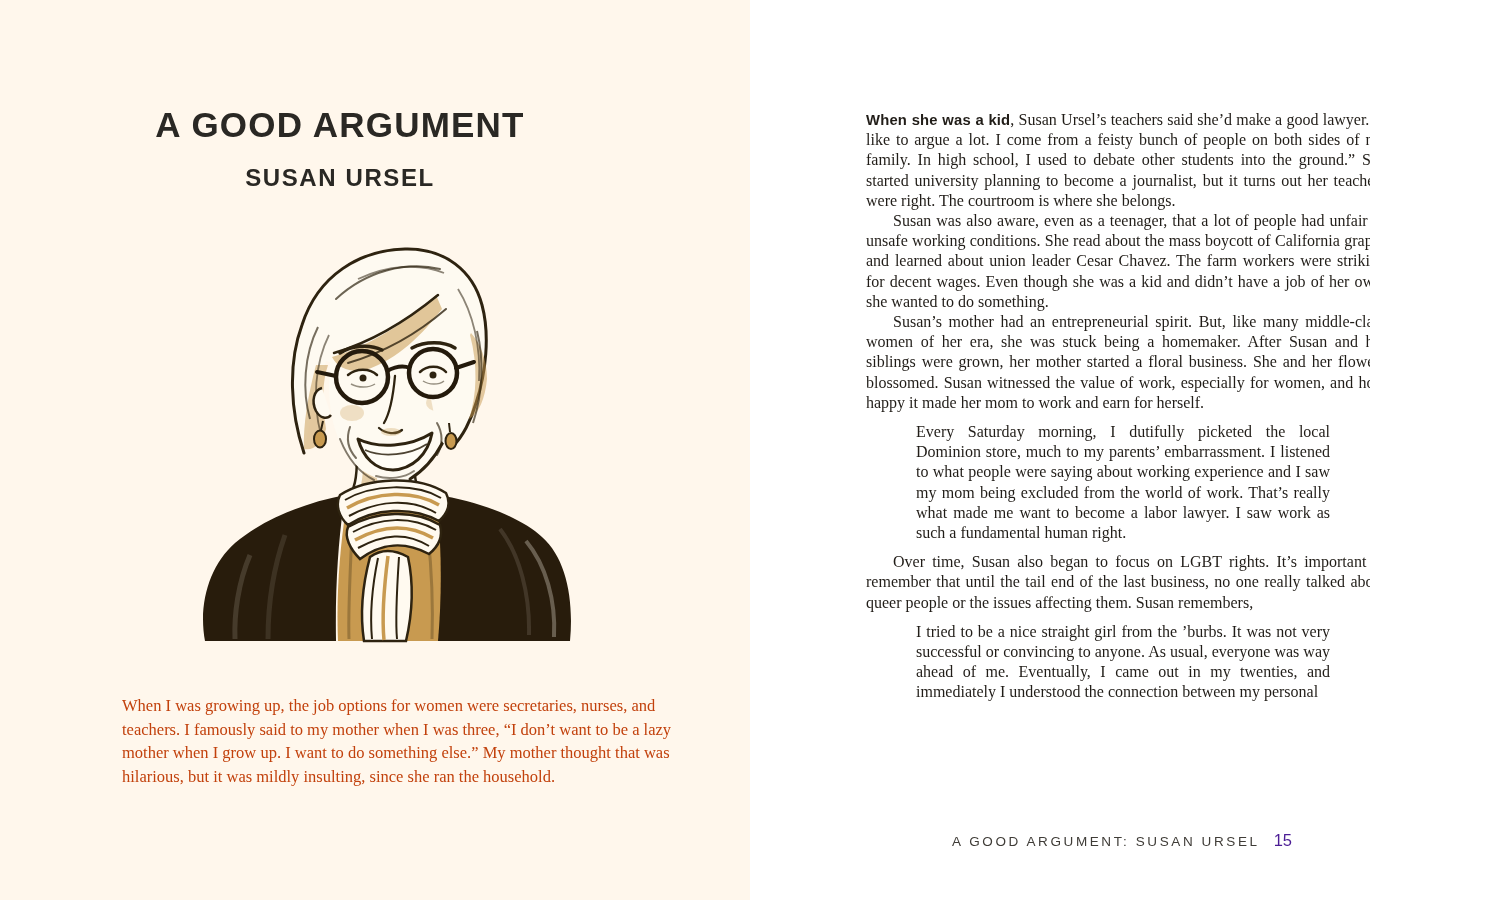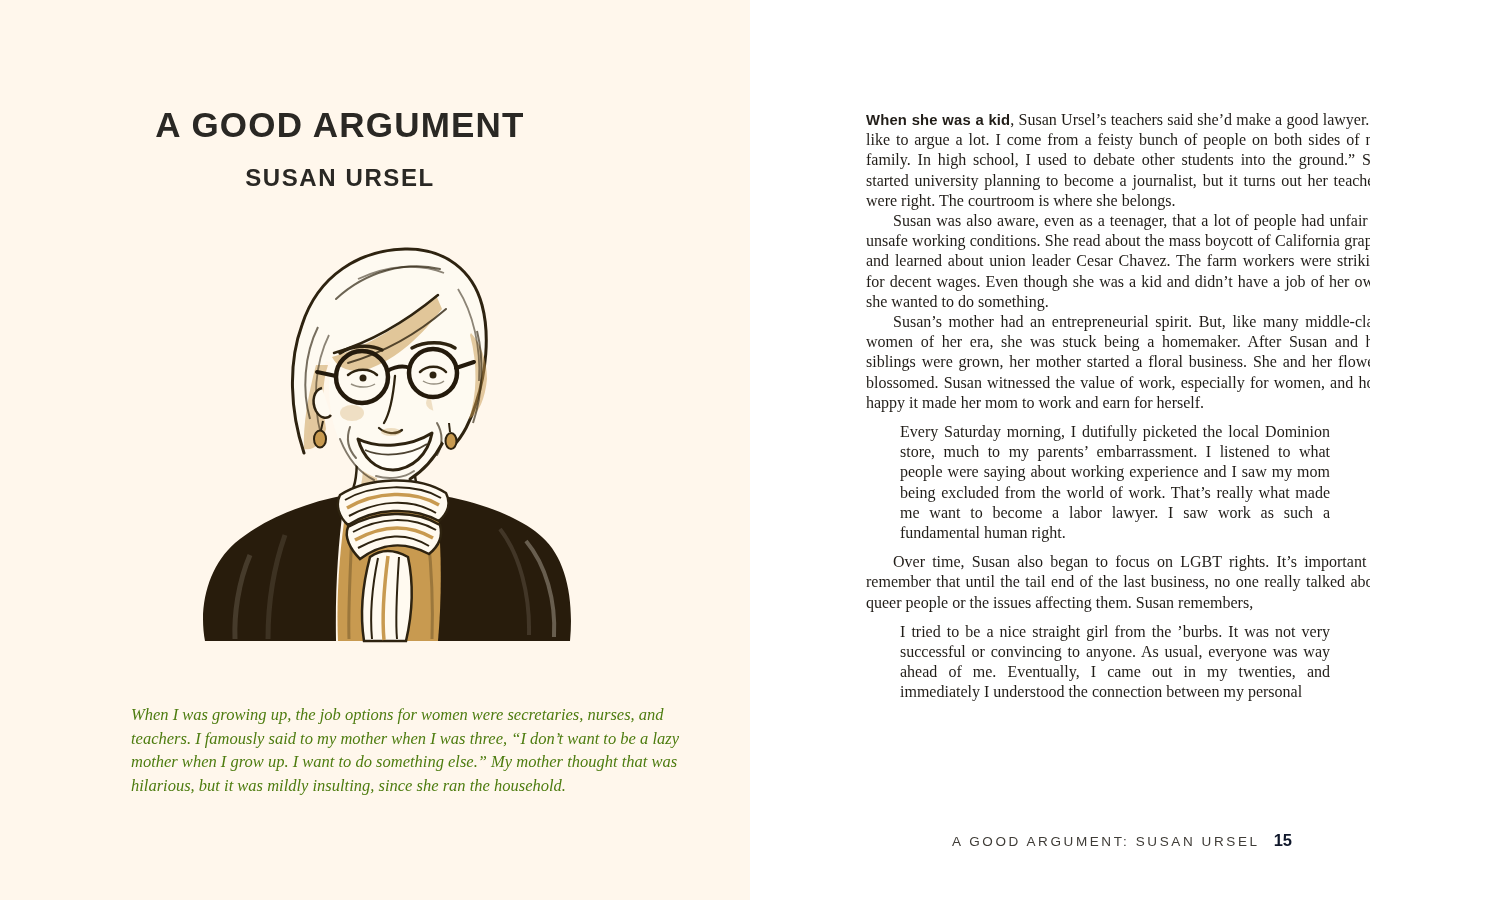--- a/index.html
+++ b/index.html
@@ -21,46 +21,46 @@
   }
   .chapter-title {
     margin:0; font-size:35px; font-weight:bold; letter-spacing:1.2px; line-height:1.1;
   }
   .chapter-subtitle {
     margin:19px 0 0; font-size:24px; font-weight:bold; letter-spacing:1.6px;
   }
   .portrait { position:absolute; left:190px; top:243px; width:400px; height:406px; }
   .portrait svg { display:block; width:100%; height:100%; }
   .pullquote {
-    position:absolute; left:118px; top:690px; width:558px; margin:13px;
-    font-style:italic; font-size:16.5px; line-height:23.5px; color:#4d7c0f;
+    position:absolute; left:118px; top:690px; width:558px; margin:4px;
+    font-size:16.5px; line-height:23.5px; color:#c2410c;
   }
 
   
   .textcol {
     position:absolute; left:116px; top:110px; width:520px;
     font-size:16px; line-height:20.2px; color:#211d18;
     text-align:justify;
   }
   .textcol p { margin:0; }
   .textcol p.indent { text-indent:27px; }
   .leadin {
     font-family:"Liberation Sans", sans-serif; font-weight:bold;
     font-size:14.8px; letter-spacing:.2px;
   }
-  .textcol blockquote { margin:9px 56px 9px 34px; }
+  .textcol blockquote { margin:9px 56px 9px 50px; }
 
   .running-footer {
     position:absolute; right:78px; bottom:50px; white-space:nowrap;
     font-family:"Liberation Sans", sans-serif; font-size:13.5px;
     letter-spacing:2.6px; color:#3f3c37;
   }
   .pagenum {
-    font-size:16.5px; font-weight:bold; letter-spacing:0;
-    color:#0f172a; margin-left:14px;
+    font-size:16.5px; font-weight:normal; letter-spacing:0;
+    color:#4c1d95; margin-left:14px;
   }
 </style>
 </head>
 <body>
 
 <div class="spread">
 
   <section class="page page-left">
     <header class="title-block">
       <h1 class="chapter-title">A GOOD ARGUMENT</h1>

